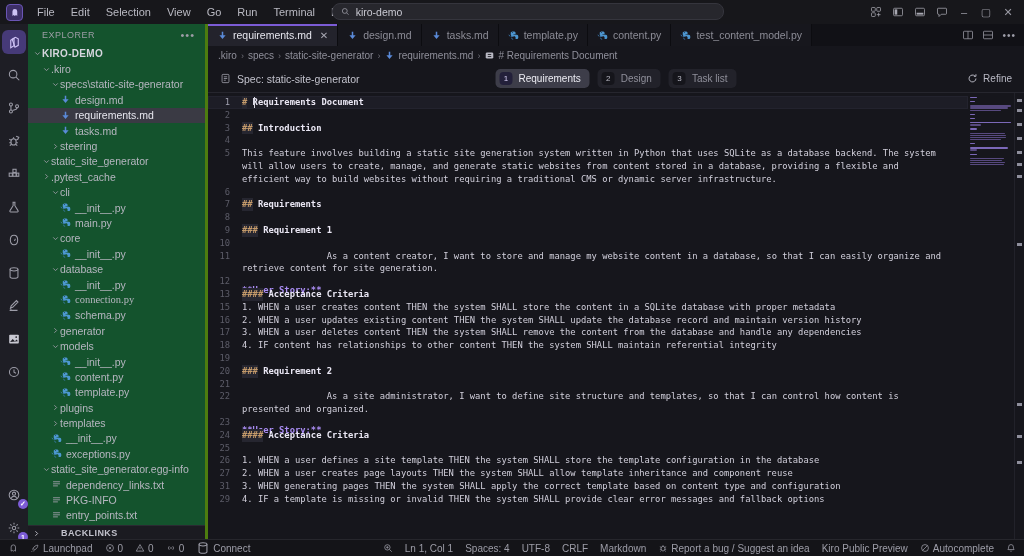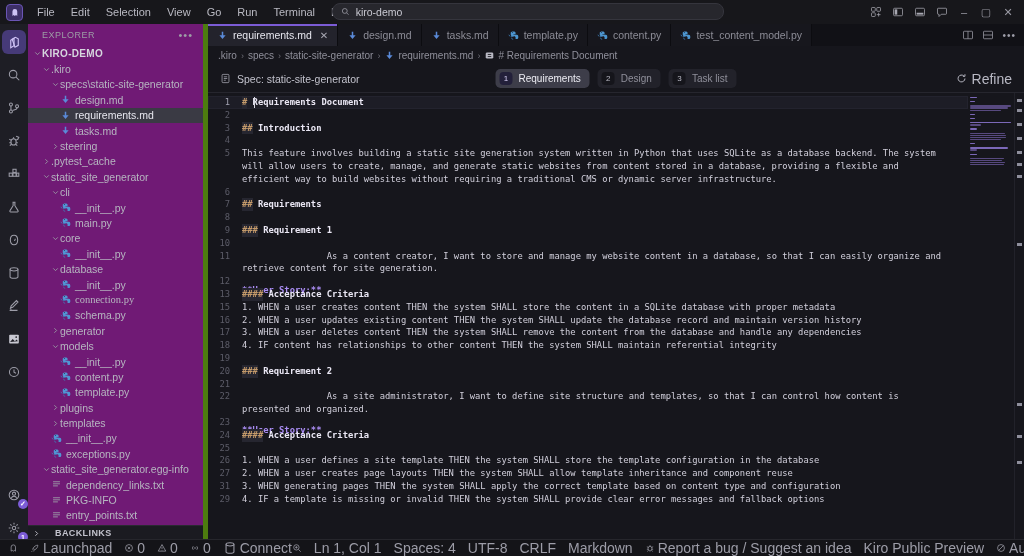--- a/index.html
+++ b/index.html
@@ -32,33 +32,33 @@
   .act { width:24px; height:24px; border-radius:6px; display:flex; align-items:center; justify-content:center;
     color:#9d9da8; position:relative; }
   .act.active { background:#463a78; color:#cfc3f5; }
   .act-spacer { flex:1; }
   .badge { position:absolute; right:-2px; bottom:-2px; min-width:10px; height:10px; border-radius:6px;
     background:#7c5cd6; color:#fff; font-size:7px; display:flex; align-items:center; justify-content:center;
     padding:0 2px; font-weight:bold; }
   .badge.check { font-size:7px; }
 
   
-  .sidebar { width:180px; background:#701a75; position:relative; border-right:5px solid #4d7c0f; }
+  .sidebar { width:180px; background:#14532d; position:relative; border-right:3px solid #4d7c0f; }
   .side-head { height:22px; display:flex; align-items:center; justify-content:space-between;
     padding:0 10px 0 14px; font-size:9px; letter-spacing:.5px; color:#9d9da6; }
   .side-head .dots { color:#9d9da6; font-size:11px; letter-spacing:1px; }
   .tree { position:absolute; top:22px; left:0; right:0; bottom:15px; overflow:hidden; font-size:10.5px; }
   .trow { height:15.4px; display:flex; align-items:center; white-space:nowrap; color:#b6b6c0; cursor:default; }
   .trow.sel { background:#3a3a44; color:#e6e6ee; }
   .trow .chev { width:10px; display:flex; justify-content:center; color:#9a9aa4; flex:0 0 10px; }
   .trow .ficon { width:13px; display:flex; justify-content:center; flex:0 0 13px; margin-right:3px; }
   .trow.root { font-weight:bold; color:#d6d6de; font-size:10px; letter-spacing:.3px; }
   .backlinks { position:absolute; bottom:0; left:0; right:0; height:15px; border-top:1px solid #2a2a32;
     background:#1b1b21; display:flex; align-items:center; font-size:9px; font-weight:bold; color:#c2c2cc;
-    letter-spacing:.4px; padding-left:4px; gap:14px; }
+    letter-spacing:.4px; padding-left:4px; gap:20px; }
 
   
   .editorarea { flex:1; display:flex; flex-direction:column; background:#16161c; min-width:0; }
   .tabbar { height:22px; background:#111116; display:flex; align-items:stretch; }
   .tabs { display:flex; flex:1; min-width:0; overflow:hidden; }
   .tab { display:flex; align-items:center; gap:5px; padding:0 9px; font-size:10.5px; color:#8c8c96;
     background:#17171d; border-right:1px solid #0c0c10; white-space:nowrap; position:relative; }
   .tab.active { background:#23232c; color:#e6e6ee; }
   .tab.active::before { content:""; position:absolute; top:0; left:0; right:0; height:2px; background:#7c5cd6; }
   .tab .close { margin-left:3px; font-size:10px; color:#a9a9b4; }
@@ -71,21 +71,21 @@
   .specbar { height:28px; border-bottom:1px solid #26262e; display:flex; align-items:center;
     padding:0 12px; font-size:10.5px; color:#c2c2cc; position:relative; background:#16161c; }
   .spec-title { display:flex; align-items:center; gap:6px; }
   .steps { position:absolute; left:50%; transform:translateX(-50%); display:flex; gap:8px; }
   .step { display:flex; align-items:center; gap:6px; background:#22222a; border-radius:5px;
     padding:3px 9px 3px 4px; color:#8f8f9a; font-size:10px; }
   .step.active { background:#3d3d49; color:#ededf4; }
   .stepnum { width:13px; height:13px; border-radius:4px; background:#15151b; color:#b9b9c4; font-size:8px;
     display:flex; align-items:center; justify-content:center; }
   .step.active .stepnum { background:#23203a; color:#d9d2f7; }
-  .refine { position:absolute; right:12px; display:flex; align-items:center; gap:5px; color:#b9b9c4; font-size:14px; }
+  .refine { position:absolute; right:12px; display:flex; align-items:center; gap:5px; color:#b9b9c4; font-size:10px; }
 
   .content { flex:1; display:flex; min-height:0; position:relative; }
   .code { flex:1; padding-top:3px; font-family:"DejaVu Sans Mono", monospace; font-size:8.8px;
     line-height:12.8px; color:#d2d0dc; overflow:hidden; min-width:0; }
   .crow { height:12.8px; display:flex; white-space:pre; position:relative; }
   .crow.hl { background:#1d1d26; box-shadow:inset 0 0 0 1px #23232e; }
   .lnum { width:34px; flex:0 0 34px; text-align:right; padding-right:12px; color:#5c5c68; }
   .crow.hl .lnum { color:#a2a2b2; }
   .s-hash { color:#c49a6a; font-weight:bold; background:#262630; }
   .s-head { color:#eae7f4; font-weight:bold; }
@@ -95,21 +95,21 @@
 
   .minimap { width:56px; flex:0 0 56px; position:relative; }
   .mmbars { position:absolute; top:4px; left:2px; right:12px; }
   .mmbar { height:1.3px; margin-bottom:0.8px; border-radius:1px; }
   .scrollstrip { position:absolute; top:0; bottom:0; right:0; width:10px; border-left:1px solid #22222a; }
   .smark { position:absolute; right:2px; width:5px; height:2.5px; background:#8f8f9c; }
 
   
   .statusbar { position:absolute; bottom:0; left:0; right:0; height:16px; background:#141418;
     border-top:1px solid #26262c; display:flex; align-items:center; justify-content:space-between;
-    font-size:14px; color:#9d9da8; padding:8px 8px; }
+    font-size:10px; color:#9d9da8; padding:8px 8px; }
   .sgroup { display:flex; align-items:center; gap:12px; white-space:nowrap; }
   .sitem { display:flex; align-items:center; gap:3px; }
   svg { display:block; }
 </style>
 </head>
 <body>
 
 <div class="app">
 
   <div class="titlebar">
@@ -324,32 +324,32 @@
             <span class="chev">
               <svg width="9" height="9" viewBox="0 0 16 16">
                 <path d="M6 4l4 4-4 4" fill="none" stroke="currentColor" stroke-width="1.6"></path>
               </svg>
             </span>
             <span>steering</span>
           </div>
           <div class="trow" style="padding-left: 13px;">
             <span class="chev">
               <svg width="9" height="9" viewBox="0 0 16 16">
+                <path d="M4 6l4 4 4-4" fill="none" stroke="currentColor" stroke-width="1.6"></path>
+              </svg>
+            </span>
+            <span>static_site_generator</span>
+          </div>
+          <div class="trow" style="padding-left: 13px;">
+            <span class="chev">
+              <svg width="9" height="9" viewBox="0 0 16 16">
                 <path d="M6 4l4 4-4 4" fill="none" stroke="currentColor" stroke-width="1.6"></path>
               </svg>
             </span>
             <span>.pytest_cache</span>
-          </div>
-          <div class="trow" style="padding-left: 13px;">
-            <span class="chev">
-              <svg width="9" height="9" viewBox="0 0 16 16">
-                <path d="M4 6l4 4 4-4" fill="none" stroke="currentColor" stroke-width="1.6"></path>
-              </svg>
-            </span>
-            <span>static_site_generator</span>
           </div>
           <div class="trow" style="padding-left: 22px;">
             <span class="chev">
               <svg width="9" height="9" viewBox="0 0 16 16">
                 <path d="M4 6l4 4 4-4" fill="none" stroke="currentColor" stroke-width="1.6"></path>
               </svg>
             </span>
             <span>cli</span>
           </div>
           <div class="trow" style="padding-left: 31px;">

